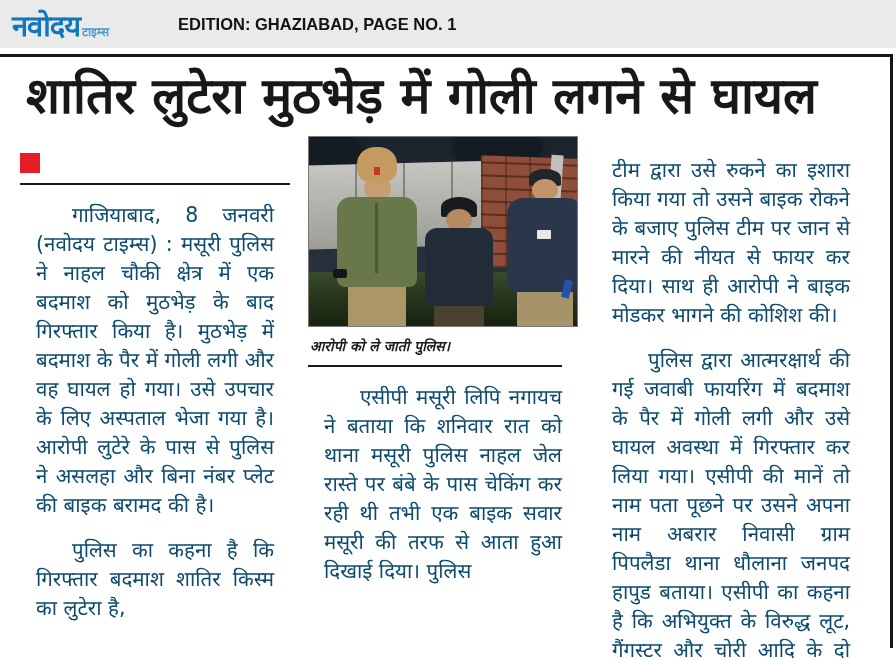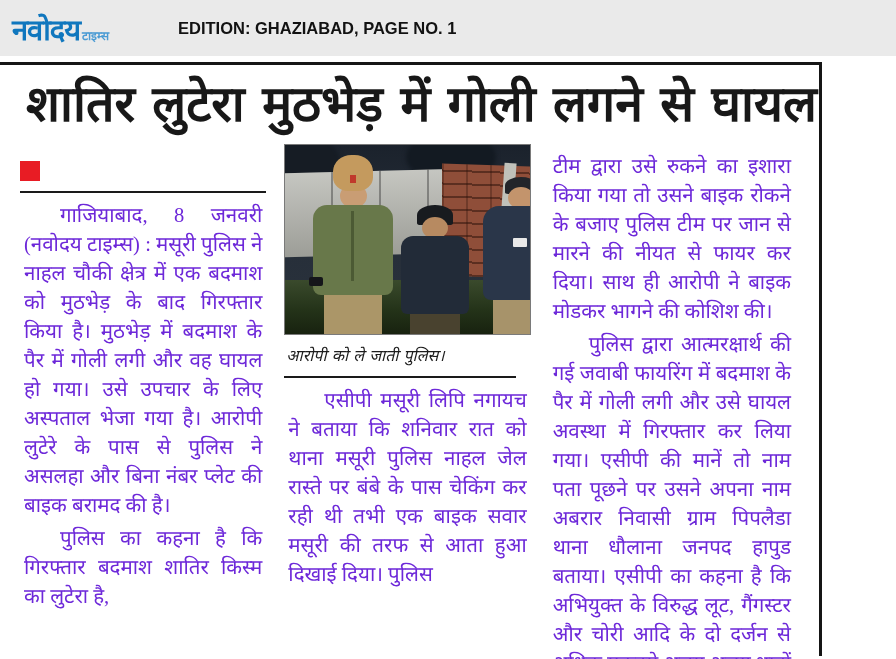--- a/index.html
+++ b/index.html
@@ -3,52 +3,52 @@
 <meta charset="utf-8">
 <style>
   html,body{margin:0;padding:0;}
   body{
     width:896px;height:659px;background:#ffffff;overflow:hidden;
     font-family:"DejaVu Sans",sans-serif;color:#1c1c1c;
     -webkit-font-smoothing:antialiased;
   }
   
   .masthead{
-    height:56px;background:var(--header-bg,#eaeaea);
+    height:48px;background:var(--header-bg,#eaeaea);
     display:flex;align-items:center;box-sizing:border-box;padding-left:12px;
   }
   .logo{display:flex;align-items:baseline;width:152px;flex:none;}
   .logo-main{color:var(--logo-blue,#1077be);font-weight:bold;font-size:29px;letter-spacing:-1px;}
   .logo-sub{color:var(--logo-blue-light,#4a9bd4);font-weight:bold;font-size:12px;margin-left:2px;}
   .mast-dates{
     margin-left:14px;font-family:"Liberation Sans",sans-serif;
     font-weight:bold;font-size:16.5px;line-height:21px;color:#121212;
   }
   
   .article{
     position:relative;margin-top:6px;height:594px;box-sizing:border-box;
     border-top:3px solid var(--border-black,#151515);
     border-right:3px solid var(--border-black,#151515);
-    width:822px;padding:6px 0 0 0;
+    width:893px;padding:6px 0 0 0;
   }
   .headline{
     font-size:50px;font-weight:bold;color:#181818;line-height:1.25;
     margin:2px 24px 8px 26px;white-space:nowrap;letter-spacing:0;
   }
   .cols{display:flex;gap:18px;margin:2px 24px 0 20px;}
   .col{flex:1;min-width:0;}
   
   .subhead{display:flex;gap:10px;padding-top:8px;}
   .bullet{width:20px;height:20px;background:var(--accent-red,#e81c24);margin-top:9px;flex:none;}
   .subhead-text{font-size:26px;font-weight:bold;line-height:38px;color:#141414;}
   .rule{border:none;border-top:2px solid #1a1a1a;margin:10px 0 8px 0;}
   .caption-rule{width:94%;margin-left:0;}
   
   .bodytext p{
-    margin:4px;font-size:20.5px;line-height:29px;text-align:justify;color:#6d28d9;font-family:Liberation Serif, serif;
+    margin:16px;font-size:20.5px;line-height:29px;text-align:justify;color:#0c4a6e;
   }
   .bodytext p.indent{text-indent:36px;}
   
   .photo{
     position:relative;width:100%;height:191px;box-sizing:border-box;
     border:1px solid #7a7a7a;overflow:hidden;background:#252c36;
   }
   .ph{position:absolute;}
   .ph-sky{inset:0;background:linear-gradient(180deg,#1b222c 0%,#262e39 45%,#2a323c 100%);}
   .ph-tree-l{left:-14px;top:-10px;width:70px;height:60px;background:#161c24;border-radius:50%;filter:blur(2px);}
@@ -85,21 +85,21 @@
   .jacket-navy{width:68px;height:78px;background:#222b38;border-radius:12px 12px 6px 6px;margin-top:-3px;}
   .pants-dark{width:50px;height:30px;background:#49422f;}
   .fig-right{left:198px;top:32px;}
   .hair-r{width:32px;height:17px;background:#22252a;border-radius:50% 50% 10% 10%;}
   .face-r{width:26px;height:22px;background:#c3946c;border-radius:50%;margin-top:-7px;}
   .jacket-navy2{width:76px;height:94px;background:#2a3649;border-radius:16px 16px 8px 8px;margin-top:-3px;position:relative;}
   .chest-patch{position:absolute;left:30px;top:32px;width:14px;height:9px;background:#e8e8e8;border-radius:1px;}
   .phone{position:absolute;left:56px;top:82px;width:8px;height:18px;background:#2255aa;transform:rotate(14deg);}
   .pants-khaki2{width:56px;height:34px;background:#a7936a;}
   
-  .caption{font-size:16px;font-style:italic;font-weight:400;color:#1c1c1c;margin:9px 0 2px 2px;}
+  .caption{font-size:14px;font-style:italic;font-weight:700;color:#1c1c1c;margin:9px 0 2px 2px;}
 </style>
 </head>
 <body>
 
 <div class="masthead">
   <div class="logo">
     <span class="logo-main">नवोदय</span>
     <span class="logo-sub">टाइम्स</span>
   </div>
   <div class="mast-dates">

